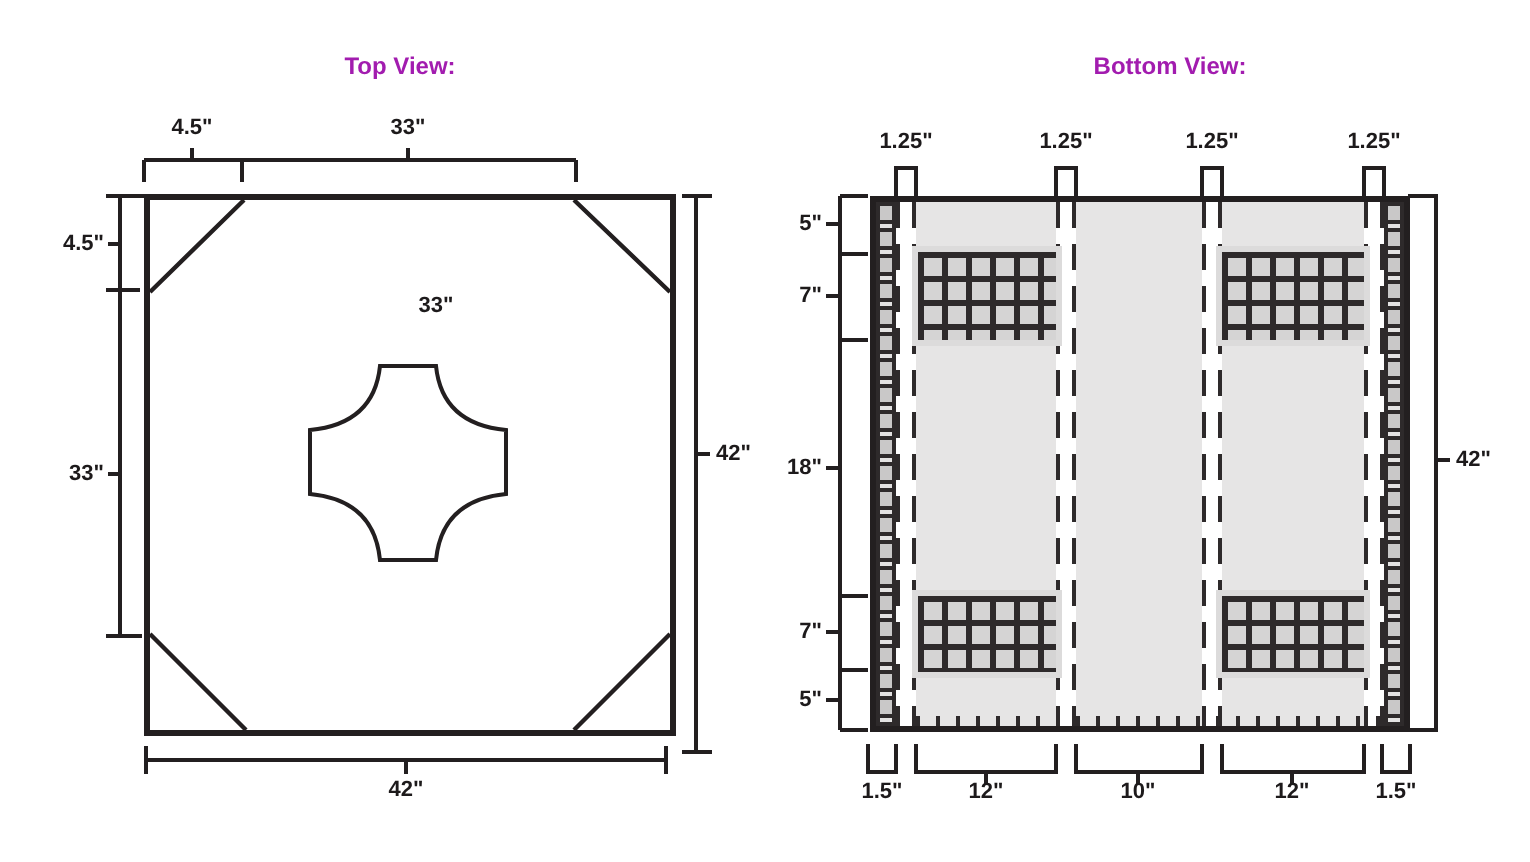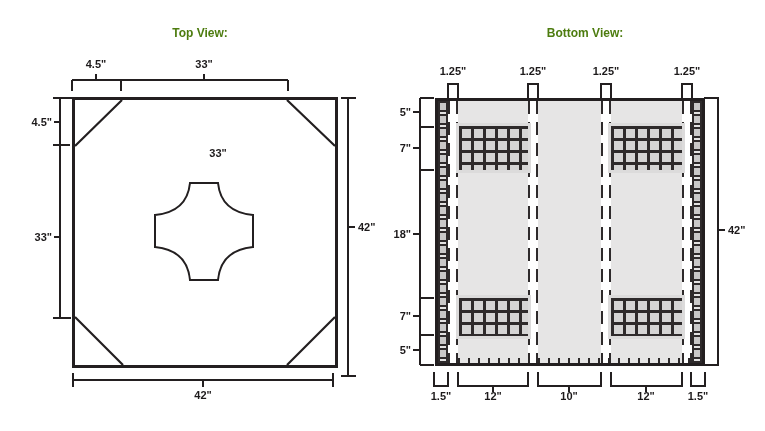--- a/index.html
+++ b/index.html
@@ -4,21 +4,21 @@
 <style>
   html,body{margin:0;padding:0;background:#fff;}
   .canvas{position:relative;width:765px;height:431px;background:#fff;overflow:hidden;
           font-family:"Liberation Sans",sans-serif;}
   svg.lines{position:absolute;left:0;top:0;pointer-events:none;}
 
   .lbl{position:absolute;font:600 11px "Liberation Sans",sans-serif;color:#1d1a1b;
        white-space:nowrap;transform:translateX(-50%);letter-spacing:0;}
   .lbl.r{transform:translate(-100%,-50%);}
   .lbl.l{transform:translate(0,-50%);}
-  .title{position:absolute;font:600 12px "Liberation Sans",sans-serif;color:#4d7c0f;
+  .title{position:absolute;font:600 12px "Liberation Sans",sans-serif;color:#a21caf;
          white-space:nowrap;transform:translateX(-50%);}
 
   
   .bv-panel{position:absolute;left:435px;top:98px;width:270px;height:268px;
             box-sizing:border-box;border:3px solid #231f20;background:#e6e5e5;}
   .bv-panel>div{position:absolute;}
 
   .ladder{top:0;bottom:0;width:10px;box-sizing:border-box;
           background-color:#e3e2e2;
           border-left:2px solid #2e2a2b;border-right:2px solid #2e2a2b;

